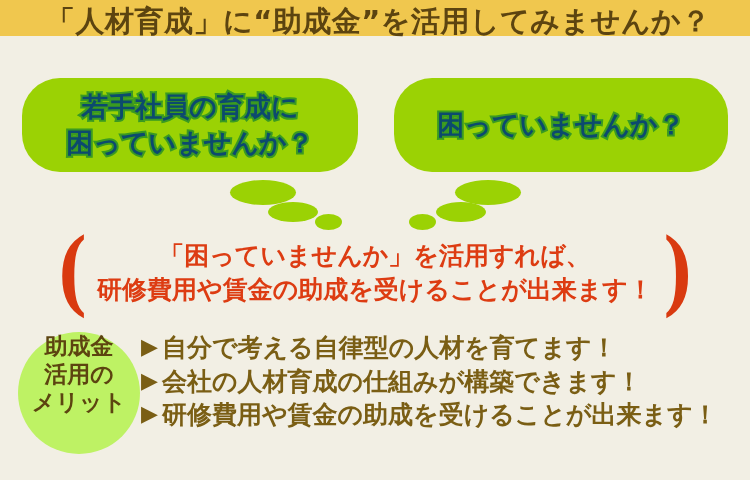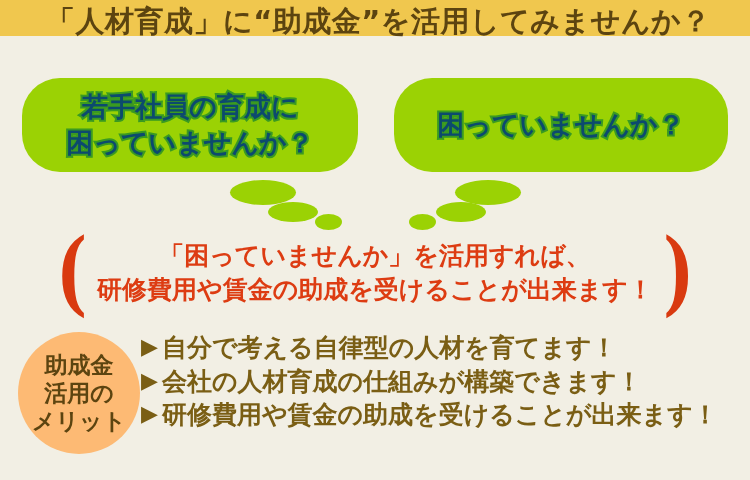--- a/index.html
+++ b/index.html
@@ -66,23 +66,23 @@
   .paren-right{margin-left:4px;}
   .statement-text{
     text-align:center;color:#dd3c12;
     font-size:25px;font-weight:bold;line-height:1.36;
     white-space:nowrap;
   }
 
   
   .merit-circle{
     position:absolute;left:18px;top:332px;width:122px;height:122px;
-    border-radius:50%;background:#fdba74;
+    border-radius:50%;background:#bef264;
     display:flex;flex-direction:column;
-    align-items:center;justify-content:center;
+    align-items:center;justify-content:flex-start;
   }
   .merit-circle-line{
     font-size:23px;font-weight:bold;color:#5c4410;
     line-height:1.22;white-space:nowrap;
   }
   .merit-list{
     position:absolute;left:141px;top:333px;width:600px;
     display:flex;flex-direction:column;justify-content:center;gap:3px;
   }
   .merit-item{

